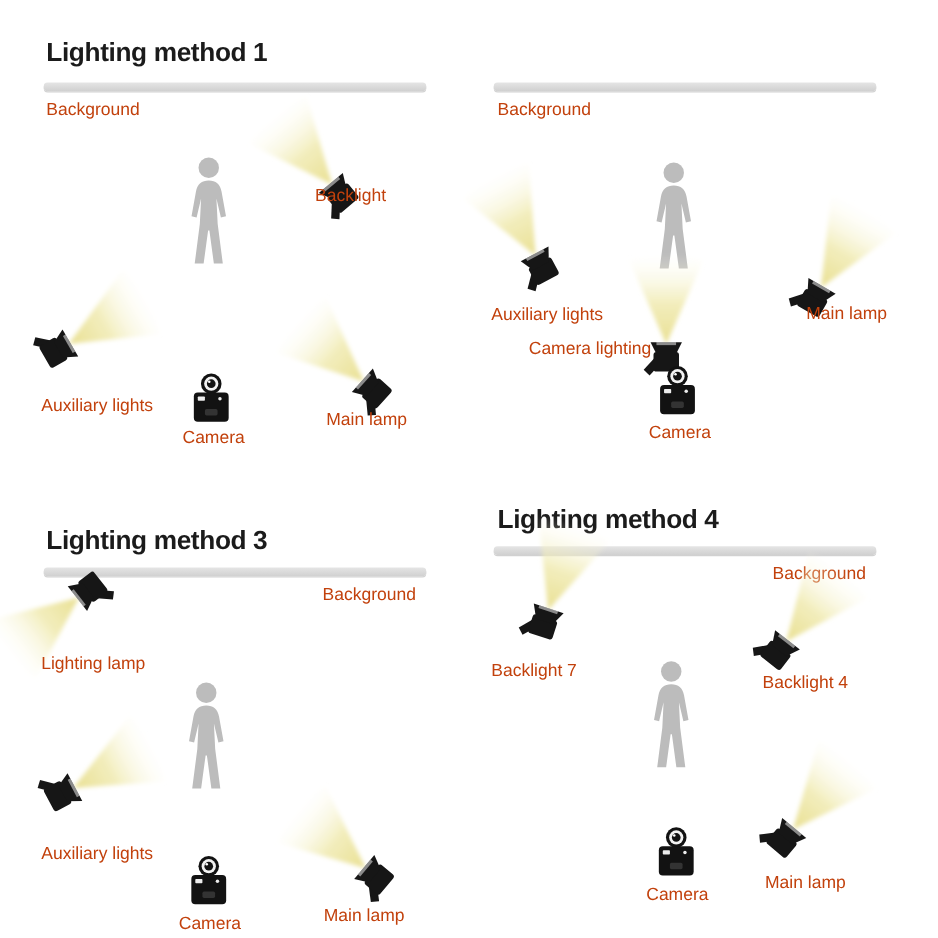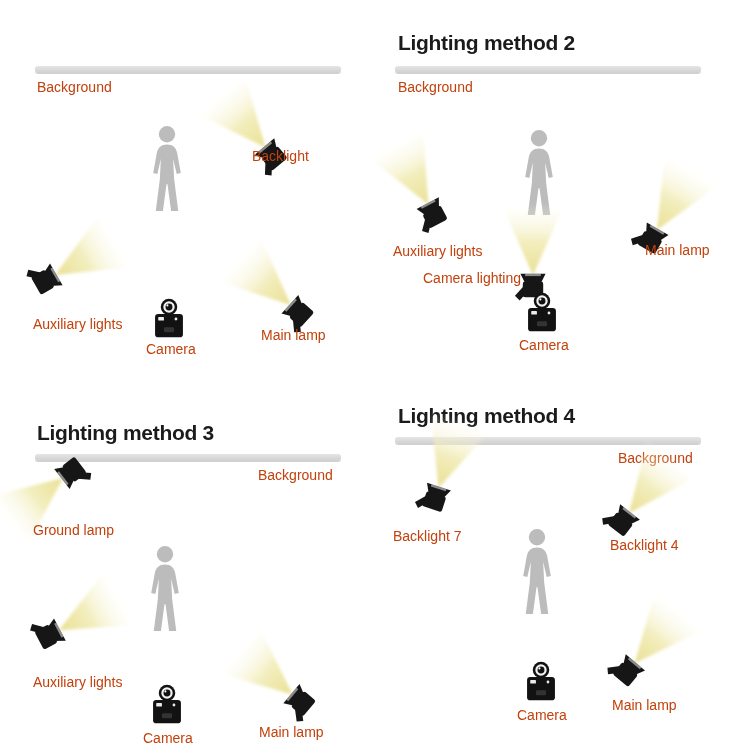--- a/index.html
+++ b/index.html
@@ -57,20 +57,21 @@
       <rect x="13" y="30" width="9" height="5.5" rx="1" fill="#ececec"></rect>
       <circle cx="41" cy="33" r="2.2" fill="#ececec"></circle>
       <rect x="22" y="46" width="16" height="8" rx="2" fill="#333333"></rect>
     </g>
   </defs>
 </svg>
 
 <div class="canvas">
 
   <section class="panel panel-1">
+    <div class="title" style="left:37px;top:31px">Lighting method 1</div>
     <div class="bgbar" style="left:35px;top:66px;width:306px"></div>
     <div class="lbl" style="left:37px;top:79px">Background</div>
 
     <svg class="person" viewBox="0 0 90 180" style="left:144px;top:124px">
         <use href="#person"></use>
       </svg>
 
     <div class="light" style="left:210px;top:78px;transform:rotate(140deg)">
       <svg viewBox="0 0 100 130">
           <use href="#spotlight"></use>
@@ -92,21 +93,20 @@
     </div>
     <div class="lbl" style="left:261px;top:327px">Main lamp</div>
 
     <svg class="camera" viewBox="0 0 60 66" style="left:150px;top:298px">
         <use href="#cameraIcon"></use>
       </svg>
     <div class="lbl" style="left:146px;top:341px">Camera</div>
   </section>
 
   <section class="panel panel-2">
-    <div class="title" style="left:23px;top:31px">Lighting method 2</div>
     <div class="bgbar" style="left:20px;top:66px;width:306px"></div>
     <div class="lbl" style="left:23px;top:79px">Background</div>
 
     <svg class="person" viewBox="0 0 90 180" style="left:141px;top:128px">
         <use href="#person"></use>
       </svg>
 
     <div class="light" style="left:2px;top:132px;transform:rotate(152deg)">
       <svg viewBox="0 0 100 130">
           <use href="#spotlight"></use>
@@ -137,21 +137,21 @@
   <section class="panel panel-3">
     <div class="title" style="left:37px;top:29px">Lighting method 3</div>
     <div class="bgbar" style="left:35px;top:62px;width:306px"></div>
     <div class="lbl" style="left:258px;top:75px">Background</div>
 
     <div class="light" style="left:4px;top:50px;transform:rotate(52deg)">
       <svg viewBox="0 0 100 130">
           <use href="#spotlight"></use>
         </svg>
     </div>
-    <div class="lbl" style="left:33px;top:130px">Ground lamp</div>
+    <div class="lbl" style="left:33px;top:130px">Lighting lamp</div>
 
     <svg class="person" viewBox="0 0 90 180" style="left:142px;top:152px">
         <use href="#person"></use>
       </svg>
 
     <div class="light" style="left:40px;top:176px;transform:rotate(-118deg)">
       <svg viewBox="0 0 100 130">
           <use href="#spotlight"></use>
         </svg>
     </div>

